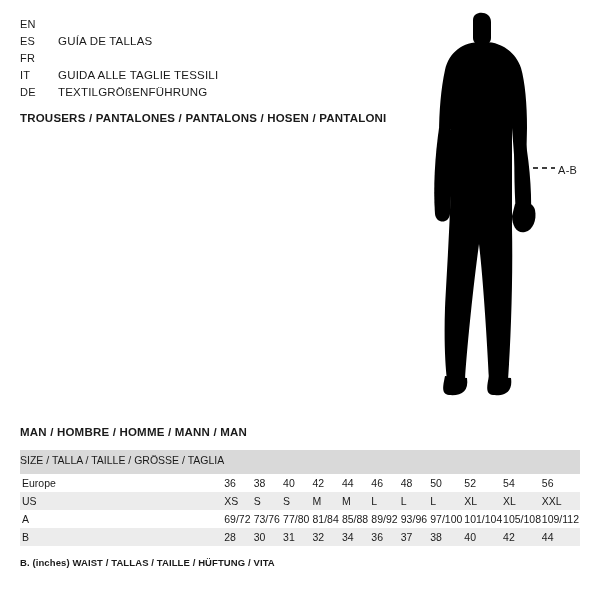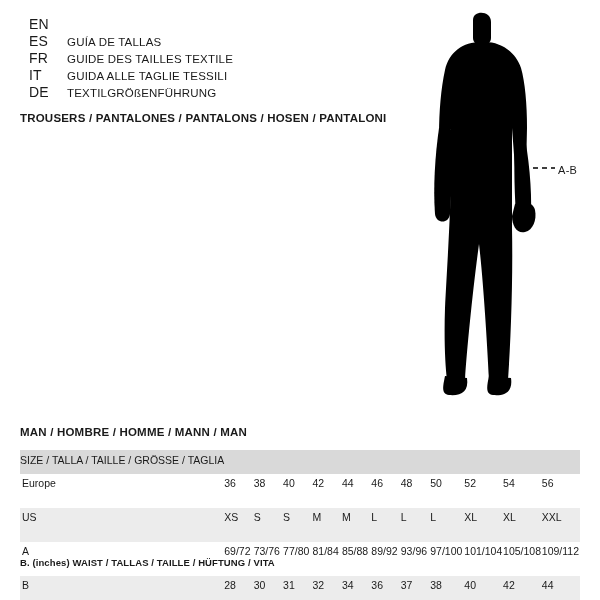--- a/index.html
+++ b/index.html
@@ -29,23 +29,22 @@
     width: 340px;
   }
   .lang-row {
     display: flex;
     align-items: baseline;
     height: 17px;
     line-height: 17px;
   }
   .lang-code {
     width: 38px;
-    font-size: 14px;
-    letter-spacing: 0.2px;
-    margin-left: 9px;
+    font-size: 11px;
+    letter-spacing: 0.2px;
   }
   .lang-text {
     font-size: 11.5px;
     letter-spacing: 0.2px;
   }
 
   .section-title {
     position: absolute;
     left: 20px;
     top: 112px;
@@ -85,21 +84,21 @@
 
   table.size-table {
     position: absolute;
     left: 20px;
     top: 450px;
     width: 560px;
     border-collapse: collapse;
     font-size: 10.5px;
   }
   table.size-table td {
-    padding: 3px 0 19px 0;
+    padding: 3px 0 3px 0;
     text-align: left;
     white-space: nowrap;
   }
   table.size-table tr.header-row {
     background: #d9d9d9;
     font-weight: normal;
   }
   table.size-table tr.header-row td {
     padding: 4px 0 8px 0;
   }
@@ -135,21 +134,20 @@
   <div class="lang-block">
     <div class="lang-row">
       <span class="lang-code">EN</span>
     </div>
     <div class="lang-row">
       <span class="lang-code">ES</span>
       <span class="lang-text">GUÍA DE TALLAS</span>
     </div>
     <div class="lang-row">
       <span class="lang-code">FR</span>
-      <span class="lang-text">GUIDE DES TAILLES TEXTILE</span>
     </div>
     <div class="lang-row">
       <span class="lang-code">IT</span>
       <span class="lang-text">GUIDA ALLE TAGLIE TESSILI</span>
     </div>
     <div class="lang-row">
       <span class="lang-code">DE</span>
       <span class="lang-text">TEXTILGRÖßENFÜHRUNG</span>
     </div>
   </div>

